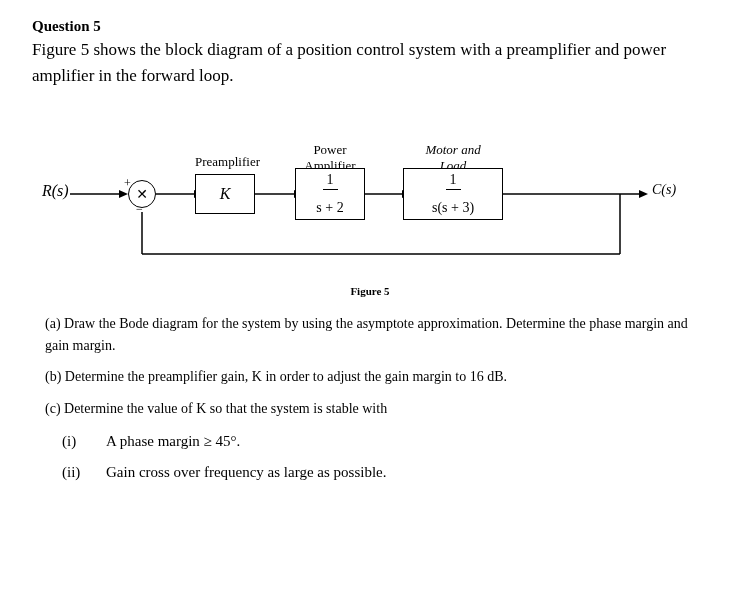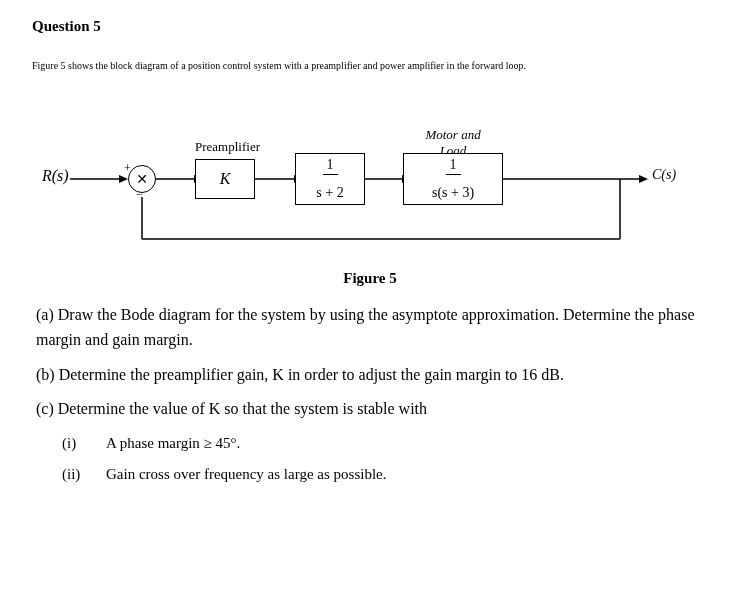--- a/index.html
+++ b/index.html
@@ -9,25 +9,25 @@
       background: #fff;
       font-family: "Times New Roman", Times, serif;
       font-size: 15px;
       color: #000;
       padding: 18px 32px 18px 32px;
     }
 
     .question-title {
       font-weight: bold;
       font-size: 15px;
-      margin-bottom: 23px;
+      margin-bottom: 2px;
     }
 
     .intro-text {
-      font-size: 10px;
+      font-size: 17px;
       line-height: 1.5;
       margin-bottom: 18px;
     }
 
     
     .diagram-container {
       position: relative;
       width: 660px;
       height: 175px;
       margin: 0 auto 4px auto;
@@ -108,29 +108,30 @@
 
     
     .plus-sign {
       position: absolute;
       font-size: 12px;
     }
 
     .figure-caption {
       text-align: center;
       font-weight: bold;
-      font-size: 15px;
+      font-size: 11px;
       margin-bottom: 16px;
     }
 
     .question-part {
-      font-size: 16px;
+      font-size: 14px;
       line-height: 1.55;
       margin-bottom: 10px;
       padding-left: 4px;
+      margin-left: 9px;
     }
 
     .sub-part {
       font-size: 15px;
       line-height: 1.55;
       margin-bottom: 8px;
       display: flex;
       gap: 16px;
       padding-left: 30px;
     }
@@ -180,20 +181,24 @@
   <div class="plus-sign" style="left:96px; top:96px;">−</div>
 
   <div class="summing-junction" style="left:88px; top:74px;">
     ✕
   </div>
 
   <div class="label-above" style="left:155px; top:48px;">Preamplifier</div>
 
   <div class="block" style="left:155px; top:68px; width:60px; height:40px; font-size:16px; font-style:italic;">K</div>
 
+  <div class="label-above" style="left:255px; top:36px; width:70px;">
+    <div>Power</div>
+    <div>Amplifier</div>
+  </div>
 
   <div class="block" style="left:255px; top:62px; width:70px; height:52px;">
     <div class="fraction">
       <div class="numerator">1</div>
       <div class="denominator">s + 2</div>
     </div>
   </div>
 
   <div class="label-above" style="left:363px; top:36px; width:100px; text-align:center;font-style:italic;">
     <div>Motor and</div>

